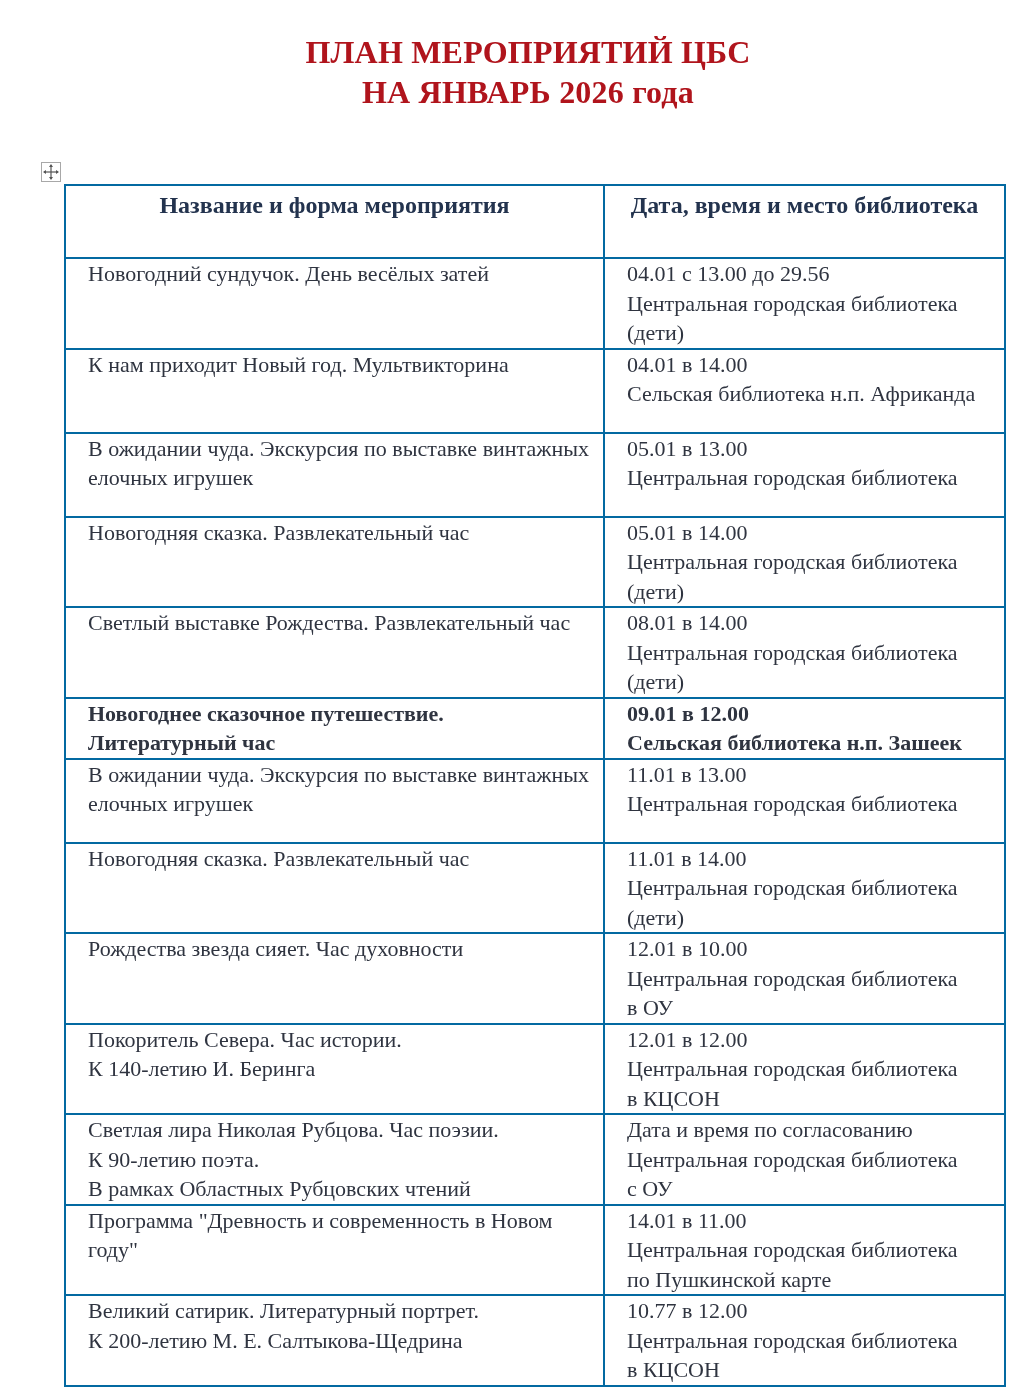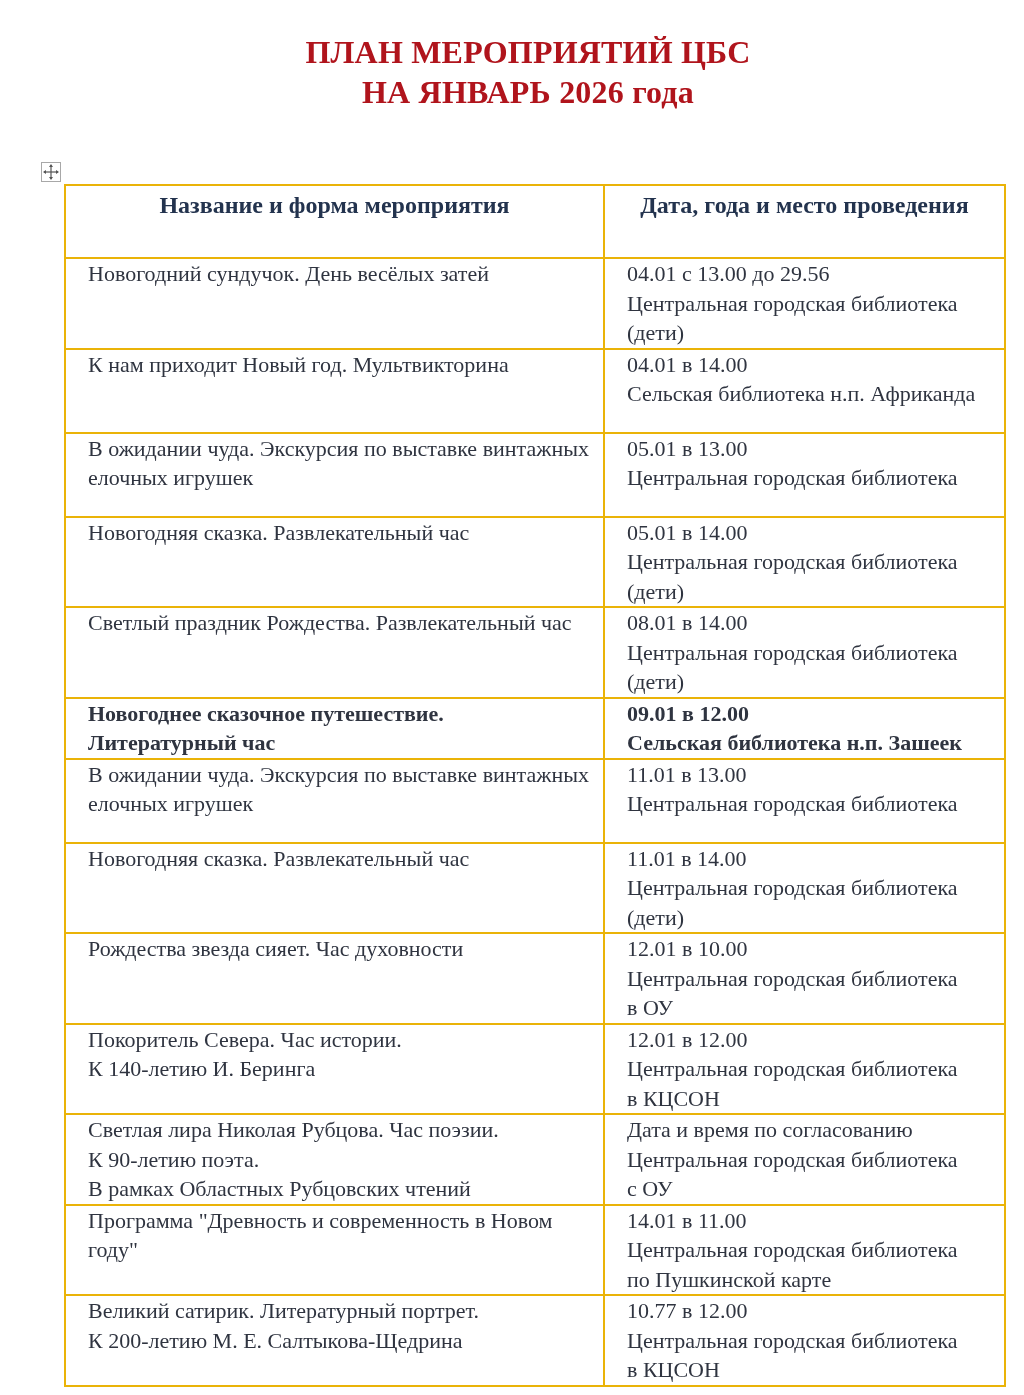--- a/index.html
+++ b/index.html
@@ -7,21 +7,21 @@
          font-family:"Liberation Serif","DejaVu Serif",serif; color:#2b3340; }
   .title { position:absolute; left:0; width:1056px; text-align:center;
            color:#b0141c; font-weight:bold; font-size:32px; line-height:40px; letter-spacing:0.2px; }
   .title.l1 { top:32px; }
   .title.l2 { top:72px; }
   .move-handle { position:absolute; left:41px; top:162px; width:20px; height:20px;
                  border:1px solid #a8a8a8; box-sizing:border-box; background:#fff; }
   .move-handle svg { display:block; }
   table.plan { position:absolute; left:64px; top:184px; width:940px; border-collapse:collapse;
                table-layout:fixed; }
-  table.plan td, table.plan th { border:2px solid #eab308; vertical-align:top; padding:0; }
+  table.plan td, table.plan th { border:2px solid #0369a1; vertical-align:top; padding:0; }
   table.plan col.c1 { width:539px; }
   table.plan col.c2 { width:401px; }
   th { font-weight:bold; font-size:24px; line-height:30px; color:#23334e; text-align:center;
        height:67px; padding-top:4px !important; }
   td { font-size:22px; line-height:29.5px; color:#2f3440; }
   td .cell { padding:0 6px 0 22px; white-space:pre-line; }
   tr.r { height:84px; }
   tr.r.short { height:60px;font-weight:bold; }
 </style>
 </head>
@@ -48,21 +48,21 @@
 </div>
 
 <table class="plan">
   <colgroup>
       <col class="c1">
       <col class="c2">
     </colgroup>
   <thead>
     <tr>
       <th>Название и форма мероприятия</th>
-      <th>Дата, года и место проведения</th>
+      <th>Дата, время и место библиотека</th>
     </tr>
   </thead>
   <tbody id="rows">
       <tr class="r">
         <td>
           <div class="cell">Новогодний сундучок. День весёлых затей</div>
         </td>
         <td>
           <div class="cell">04.01 с 13.00 до 29.56
 Центральная городская библиотека (дети)</div>
@@ -90,21 +90,21 @@
         <td>
           <div class="cell">Новогодняя сказка. Развлекательный час</div>
         </td>
         <td>
           <div class="cell">05.01 в 14.00
 Центральная городская библиотека (дети)</div>
         </td>
       </tr>
       <tr class="r">
         <td>
-          <div class="cell">Светлый праздник Рождества. Развлекательный час</div>
+          <div class="cell">Светлый выставке Рождества. Развлекательный час</div>
         </td>
         <td>
           <div class="cell">08.01 в 14.00
 Центральная городская библиотека (дети)</div>
         </td>
       </tr>
       <tr class="r short">
         <td>
           <div class="cell">Новогоднее сказочное путешествие.
 Литературный час</div>

